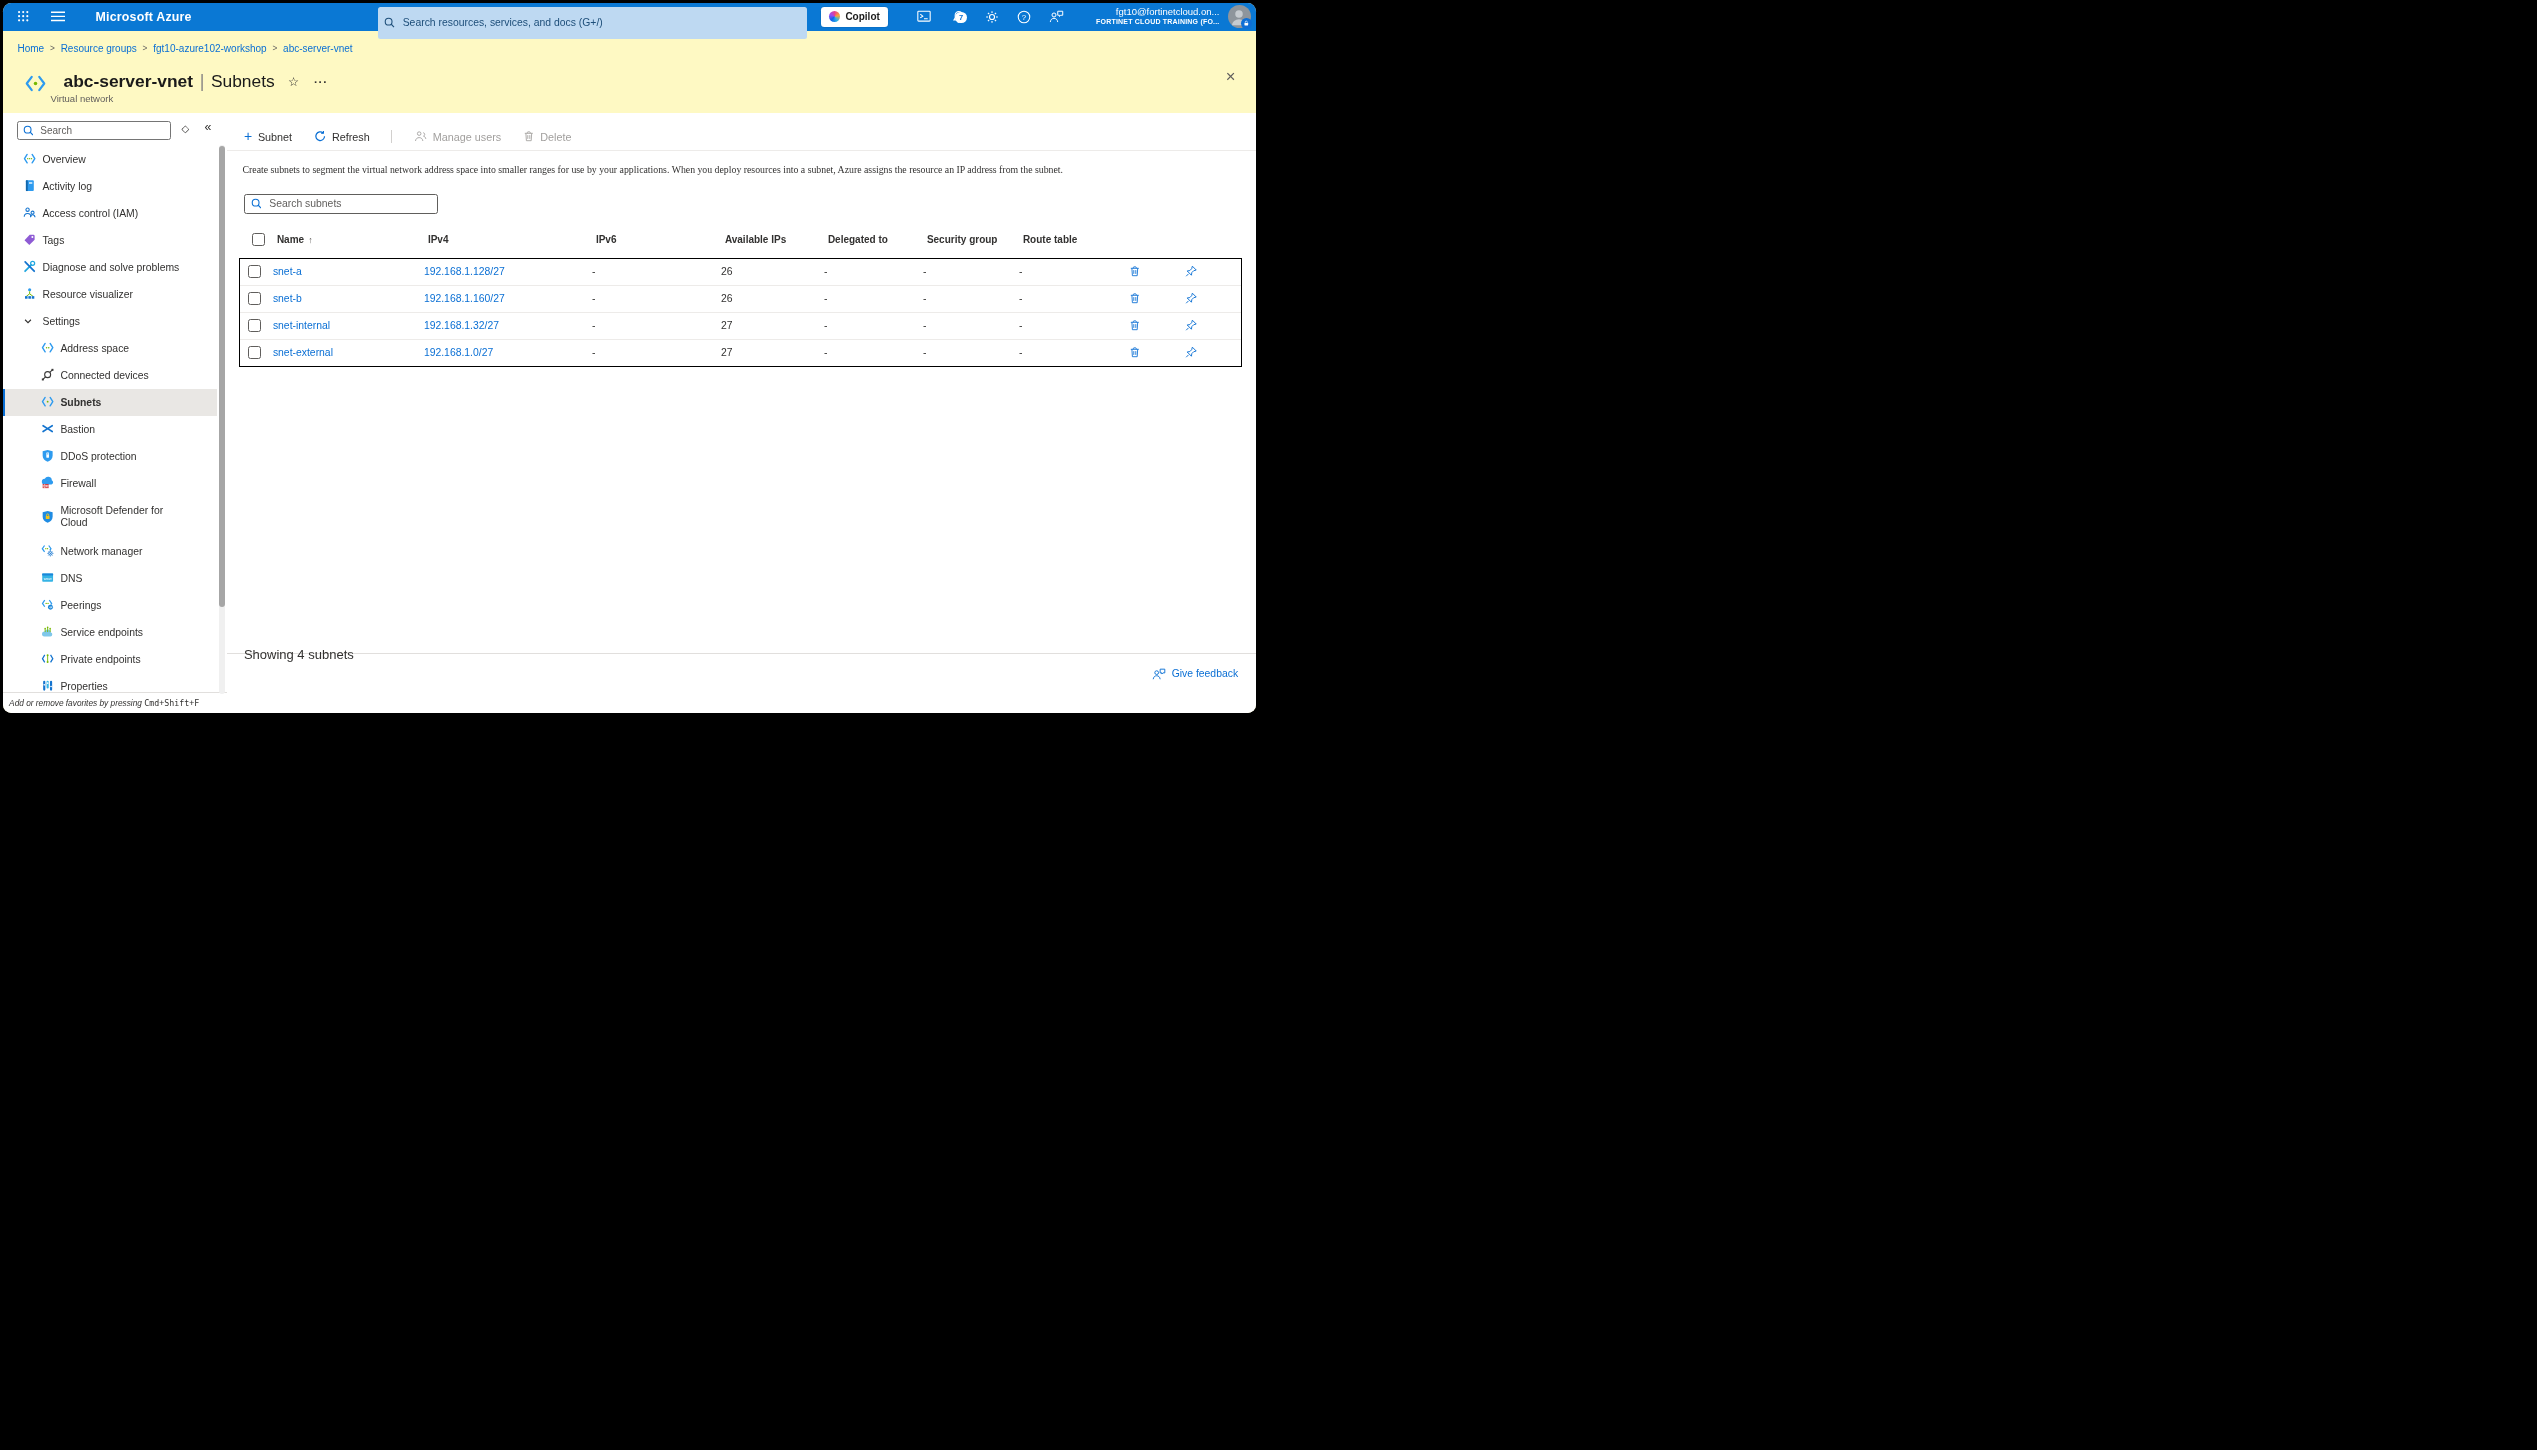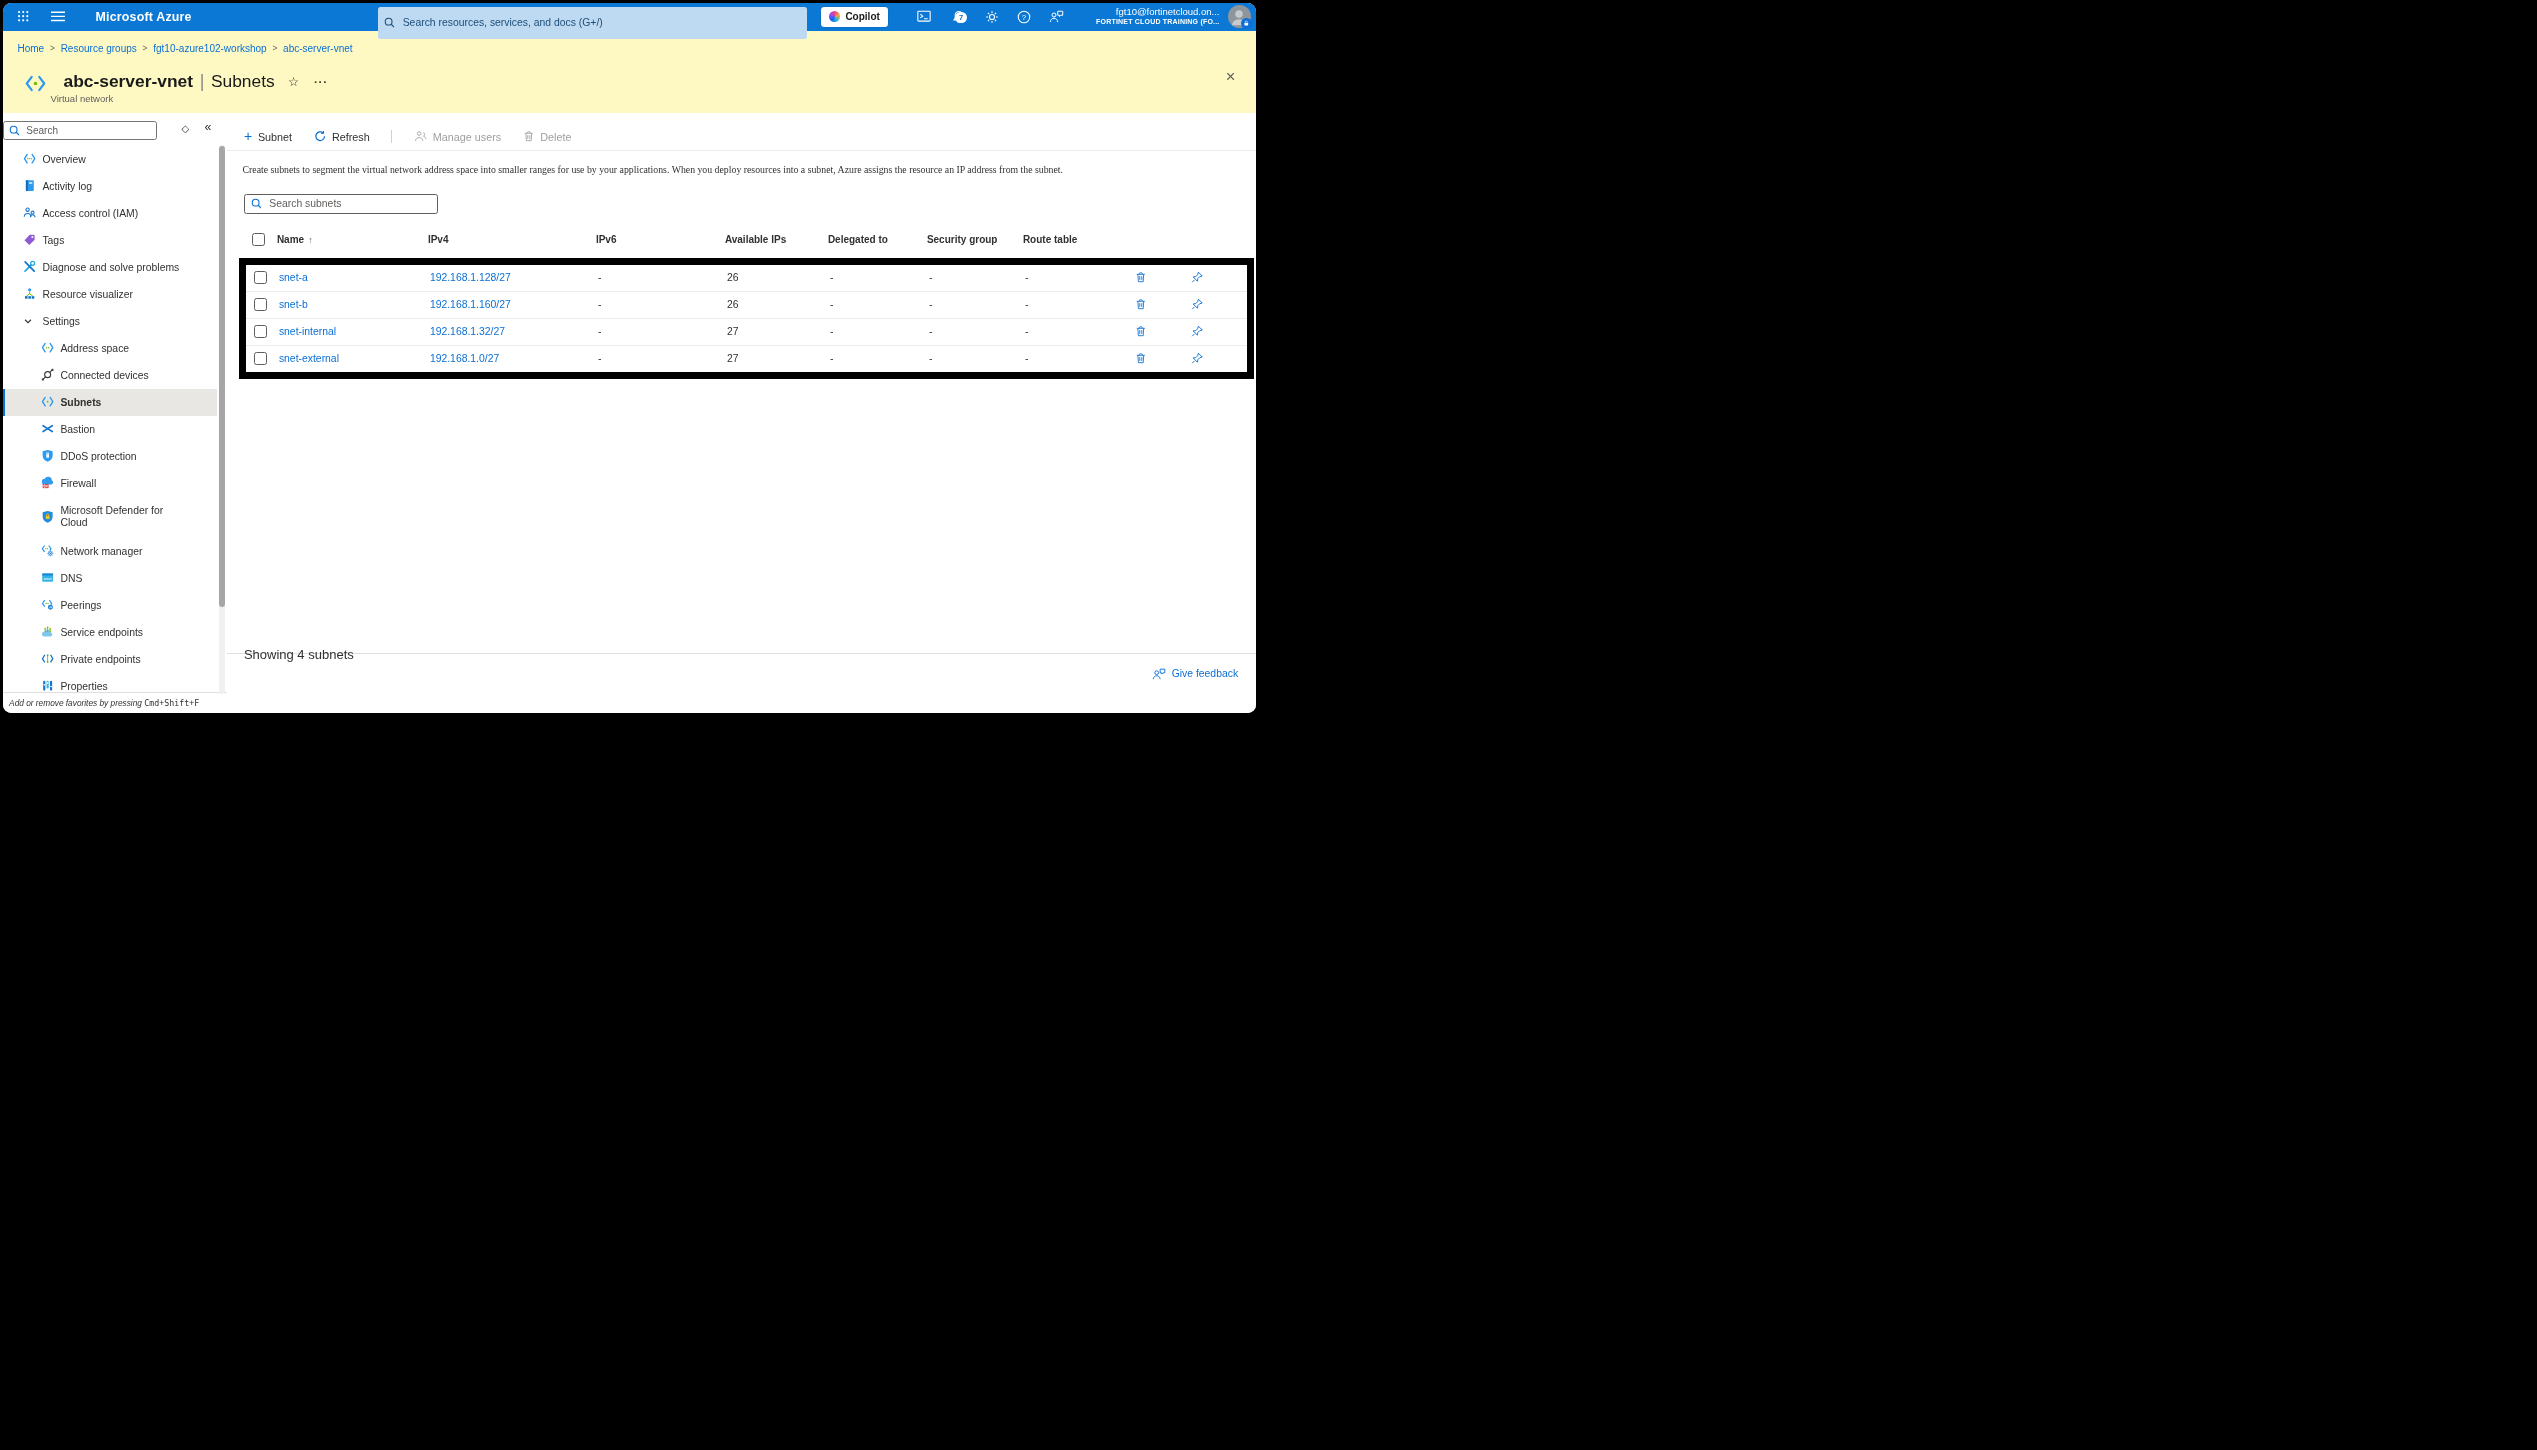--- a/index.html
+++ b/index.html
@@ -38,21 +38,21 @@
   .pagetitle .pt-primary{font-weight:700;}
   .pagetitle .pt-sep{color:#8a8886;font-weight:300;font-size:18px;}
   .pagetitle .pt-secondary{font-weight:400;}
   .pt-star{font-size:12.4px;color:#323130;margin-left:6.6px;cursor:pointer;}
   .pt-more{font-size:11.6px;color:#323130;font-weight:700;letter-spacing:0.8px;margin-left:8.3px;cursor:pointer;}
   .subtitle{position:absolute;left:48px;top:90px;font-size:9.5px;color:#605e5c;}
   .close-x{position:absolute;right:20px;top:66px;font-size:16.6px;color:#605e5c;cursor:pointer;line-height:16.6px;}
 
   
   .sidebar{position:absolute;left:0;top:110px;width:224px;bottom:0;background:#fff;}
-  .sb-search{position:absolute;left:0;top:8.3px;width:154px;height:19px;border:0.8px solid #757575;border-radius:2.5px;display:flex;align-items:center;padding:0 5px;box-sizing:border-box;background:#fff;}
+  .sb-search{position:absolute;left:14px;top:8.3px;width:154px;height:19px;border:0.8px solid #757575;border-radius:2.5px;display:flex;align-items:center;padding:0 5px;box-sizing:border-box;background:#fff;}
   .sb-search input{flex:1;border:0;outline:none;font-size:10px;color:#323130;font-family:inherit;margin-left:5px;min-width:0;}
   .sb-search input::placeholder{color:#605e5c;opacity:1;}
   .sb-diamond{position:absolute;left:179px;top:10px;font-size:10px;color:#323130;cursor:pointer;}
   .sb-collapse{position:absolute;left:202px;top:7.5px;font-size:12.4px;color:#323130;cursor:pointer;}
   .sb-list{position:absolute;left:0;top:33px;right:10px;}
   .mi{display:flex;align-items:center;height:27px;cursor:pointer;position:relative;color:#323130;font-size:10.4px;}
   .mi .ico{width:13.3px;height:13.3px;margin-left:20px;margin-right:6.6px;flex:0 0 13.3px;display:flex;align-items:center;justify-content:center;}
   .mi.child .ico{margin-left:38px;}
   .mi.sel{background:#e9e7e4;font-weight:700;}
   .mi.sel::before{content:"";position:absolute;left:0;top:0;bottom:0;width:2.5px;background:#0a6fd4;}
@@ -74,21 +74,21 @@
   .tb-pipe{width:0.8px;height:13.3px;background:#d2d0ce;margin-right:21.6px;}
   .tb-divider{position:absolute;left:0;right:0;top:37px;height:0.8px;background:#edebe9;}
   .desc{position:absolute;left:16px;top:51px;font-size:9.8px;color:#323130;white-space:nowrap;font-family:Liberation Serif, serif;}
   .filter{position:absolute;left:17.4px;top:81px;width:194px;height:20px;border:0.8px solid #605e5c;border-radius:2.5px;display:flex;align-items:center;padding:0 5.8px;box-sizing:border-box;}
   .filter input{flex:1;border:0;outline:none;font-size:10.4px;font-family:inherit;margin-left:5.8px;min-width:0;}
   .filter input::placeholder{color:#605e5c;opacity:1;}
   .tgrid{display:grid;grid-template-columns:33px 151px 168px 129px 103px 99px 96px 100px 56px 1fr;align-items:center;}
   .thead{position:absolute;left:17.4px;top:112px;width:1001px;height:30px;font-size:10px;font-weight:700;color:#323130;}
   .sort{font-weight:400;color:#605e5c;font-size:9px;margin-left:4.1px;}
   .cb{width:12.4px;height:12.4px;border:1.2px solid #605e5c;border-radius:2.5px;background:#fff;margin-left:8.3px;box-sizing:border-box;cursor:pointer;}
-  .greenbox{position:absolute;left:12.4px;top:145px;width:1001px;border:7px solid #000000;background:#fff;}
+  .greenbox{position:absolute;left:12.4px;top:145px;width:1001px;border:1px solid #000000;background:#fff;}
   .trow{height:26px;font-size:10.4px;color:#323130;}
   .trow + .trow{border-top:0.8px solid #edebe9;}
   .trow a{color:#0a6fd4;text-decoration:none;cursor:pointer;}
   .icell{padding-left:10px;display:flex;align-items:center;}
   .rowicon{cursor:pointer;display:flex;}
   .status-divider{position:absolute;left:0;right:0;top:540px;height:0.8px;background:#e1dfdd;}
   .showing{position:absolute;left:17.4px;top:534px;font-size:13px;color:#323130;}
   .feedback{position:absolute;right:17.4px;top:555px;display:flex;align-items:center;gap:5.8px;color:#0a6fd4;font-size:10.4px;cursor:pointer;}
   svg{display:block;}
 </style>

